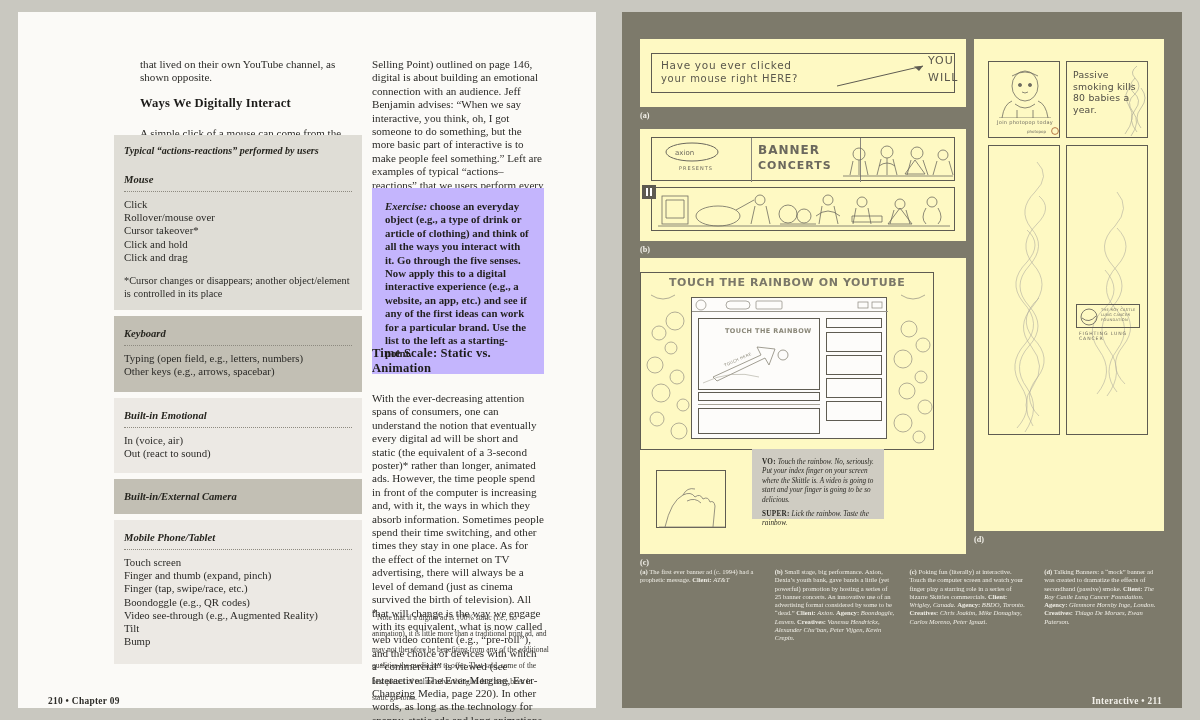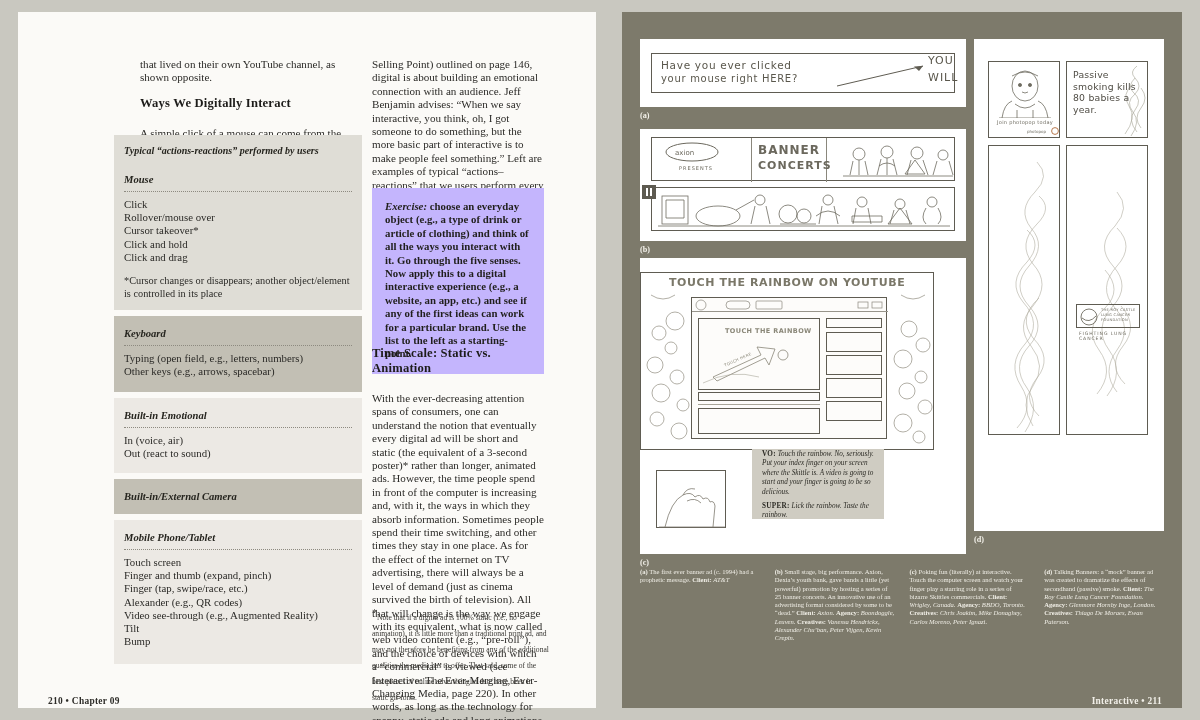--- a/index.html
+++ b/index.html
@@ -39,42 +39,42 @@
   .exercise .ital{font-style:italic;}
 
   .footnote{position:absolute;left:354px;top:593px;width:178px;font-size:7.6px;line-height:16px;color:#393834;}
   .footnote .star{font-size:10px;vertical-align:super;}
 
   .folio-left{position:absolute;left:30px;top:684px;font-size:9.4px;font-weight:bold;color:#2d2c28;letter-spacing:.3px;}
 
   
   .right-page{position:absolute;left:622px;top:12px;width:560px;height:696px;background:#7d7a6b;}
 
-  .plate{position:absolute;background:#ffffff;}
+  .plate{position:absolute;background:#fef9c3;}
   .plate-a{left:18px;top:27px;width:326px;height:68px;}
   .plate-b{left:18px;top:117px;width:326px;height:112px;}
   .plate-c{left:18px;top:246px;width:326px;height:296px;}
   .plate-d{left:352px;top:27px;width:190px;height:492px;}
 
   .lbl{position:absolute;font-size:8.2px;font-weight:bold;color:#f3f1ea;}
 
   
   .captions{position:absolute;left:18px;top:556px;width:524px;display:flex;gap:15px;}
   .cap{width:120px;font-size:6.6px;line-height:8.3px;color:#efede5;}
   .cap b{font-weight:bold;}
   .cap i{font-style:italic;}
   .cap .tag{font-weight:bold;}
 
   .folio-right{position:absolute;left:380px;top:684px;width:160px;text-align:right;font-size:9.4px;font-weight:bold;color:#f1efe8;letter-spacing:.3px;}
 
   
   .sk{position:absolute;box-sizing:border-box;}
   .sk-frame{border:1.1px solid #5f5c52;}
   .hand-text{font-family:"DejaVu Sans",sans-serif;color:#5a574c;}
-  .vo-box{position:absolute;background:#cfccc2;box-sizing:border-box;padding:1px 10px;}
+  .vo-box{position:absolute;background:#cfccc2;box-sizing:border-box;padding:9px 10px;}
   .vo-box p{margin:0 0 5px 0;font-size:7.2px;line-height:9.4px;color:#2b2a24;font-style:italic;}
   .vo-box p:last-child{margin-bottom:0;}
   .vo-box .k{font-style:normal;font-weight:bold;letter-spacing:.3px;}
 </style>
 </head>
 <body>
 
 <div id="page">
 
   <div class="left-page">
@@ -138,21 +138,21 @@
 
       <div class="gap6"></div>
 
       <div class="tb-row tb-tint-c">
         <div class="tb-pad" style="padding-top:11px;padding-bottom:16px;">
           <div class="tb-head">Mobile Phone/Tablet</div>
           <div class="dots"></div>
           <div class="tb-item">Touch screen</div>
           <div class="tb-item">Finger and thumb (expand, pinch)</div>
           <div class="tb-item">Finger (tap, swipe/race, etc.)</div>
-          <div class="tb-item">Alexander (e.g., QR codes)</div>
+          <div class="tb-item">Boondoggle (e.g., QR codes)</div>
           <div class="tb-item">Video see-through (e.g., Augmented Reality)</div>
           <div class="tb-item">Tilt</div>
           <div class="tb-item">Bump</div>
         </div>
       </div>
     </div>
 
     <div class="col col-b">
       <p class="body">Selling Point) outlined on page 146, digital is about building an emotional connection with an audience. Jeff Benjamin advises: “When we say interactive, you think, oh, I got someone to do something, but the more basic part of interactive is to make people feel something.” Left are examples of typical “actions–reactions” that we users perform every day (organized by the device being used).</p>
     </div>
@@ -190,21 +190,21 @@
     <div class="plate plate-b">
       <div class="sk sk-frame" style="left:11px;top:8px;width:304px;height:44px;">
         <div class="sk" style="left:0;top:0;width:100px;height:44px;border-right:1px solid #8a877c;">
           <svg width="100" height="44">
             <ellipse cx="40" cy="14" rx="26" ry="9" fill="none" stroke="#6b685d" stroke-width="1"></ellipse>
             <text x="23" y="17" font-size="7" fill="#6b685d" font-family="DejaVu Sans, sans-serif">axion</text>
             <text x="27" y="32" font-size="5" fill="#6b685d" font-family="DejaVu Sans, sans-serif" letter-spacing="1">PRESENTS</text>
           </svg>
           
         </div>
-        <div class="sk" style="left:101px;top:0;width:74px;height:44px;border-right:1px solid #8a877c;">
+        <div class="sk" style="left:101px;top:0;width:108px;height:44px;border-right:1px solid #8a877c;">
           <div class="hand-text" style="position:absolute;left:5px;top:5px;font-size:12px;font-weight:bold;letter-spacing:1px;-webkit-text-stroke:0;color:#6b685d;">BANNER</div>
           <div class="hand-text" style="position:absolute;left:5px;top:21px;font-size:11px;font-weight:bold;letter-spacing:1px;color:#6b685d;">CONCERTS</div>
         </div>
         <svg style="position:absolute;left:187px;top:0;" width="117" height="44">
           <g fill="none" stroke="#6f6c61" stroke-width="0.8">
             <circle cx="20" cy="16" r="6"></circle>
               <path d="M14,23 l-3,14 M26,23 l3,14 M20,22 v15"></path>
             <circle cx="48" cy="14" r="6"></circle>
               <path d="M42,21 l-4,16 M54,21 l4,16 M48,20 v17"></path>
             <path d="M40,28 q8,-6 16,0"></path>

